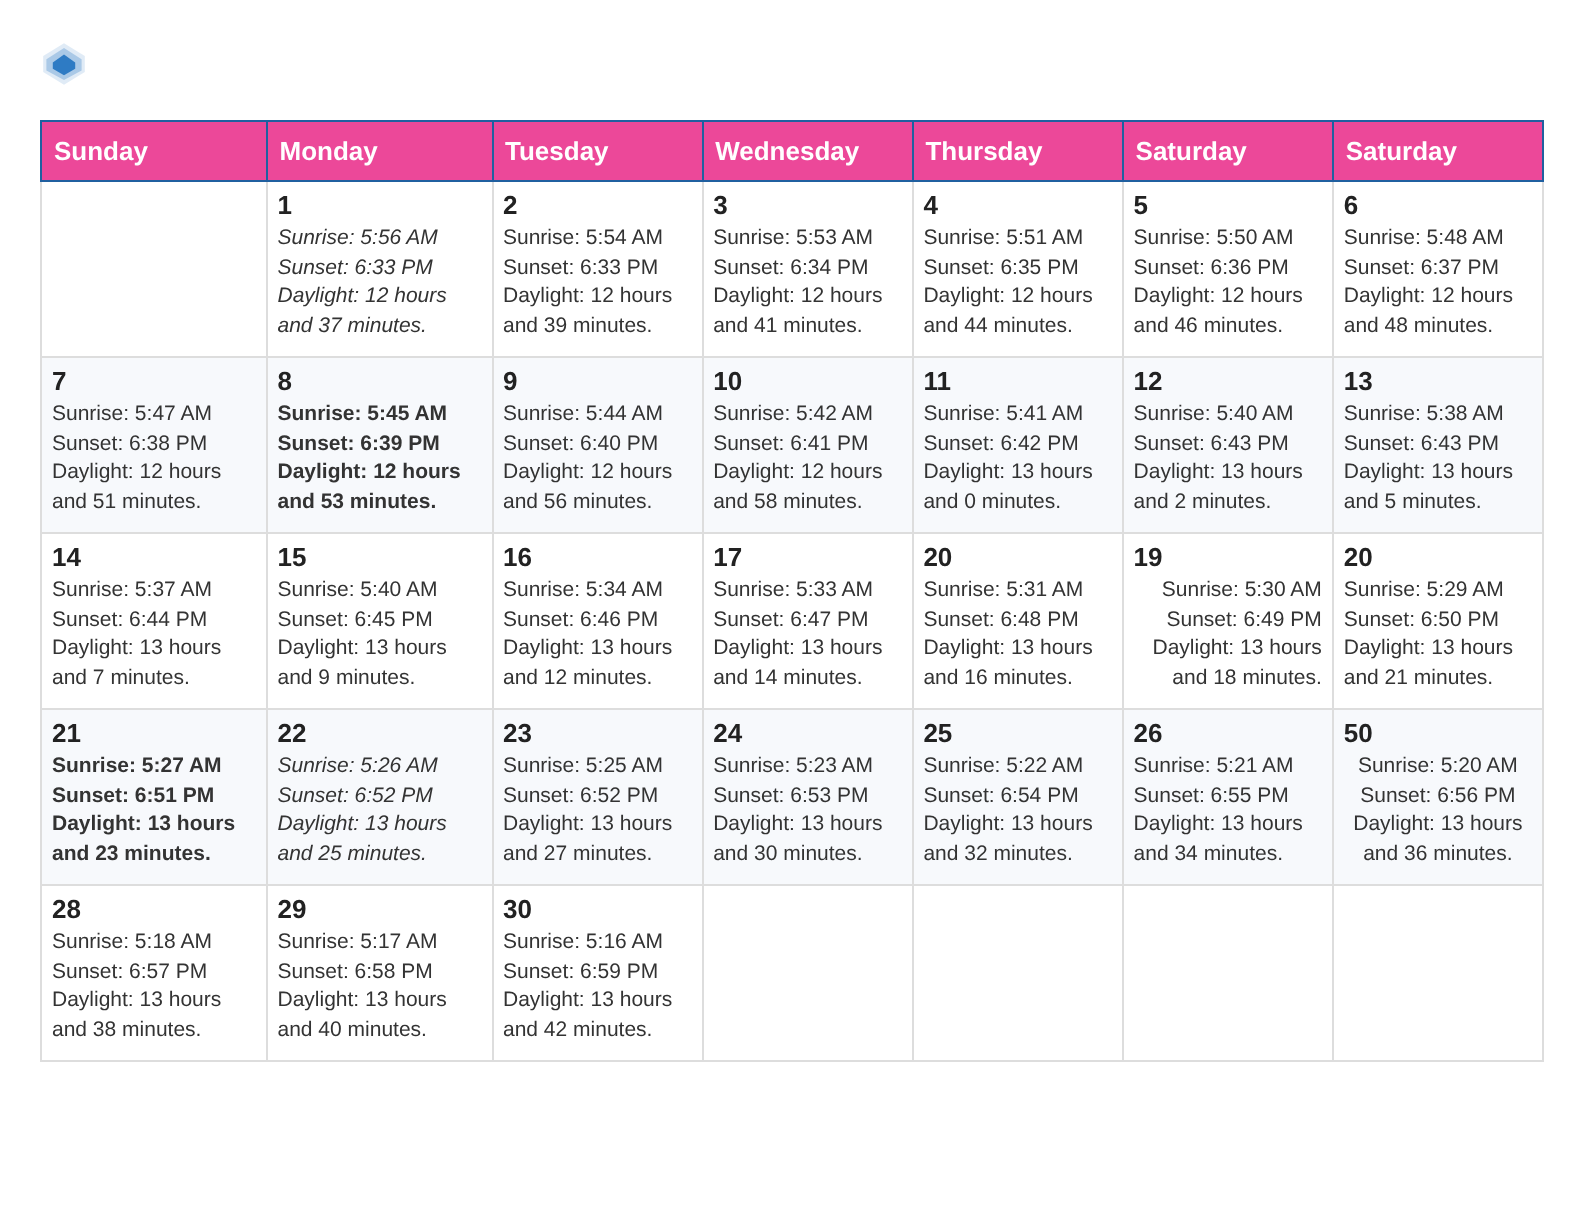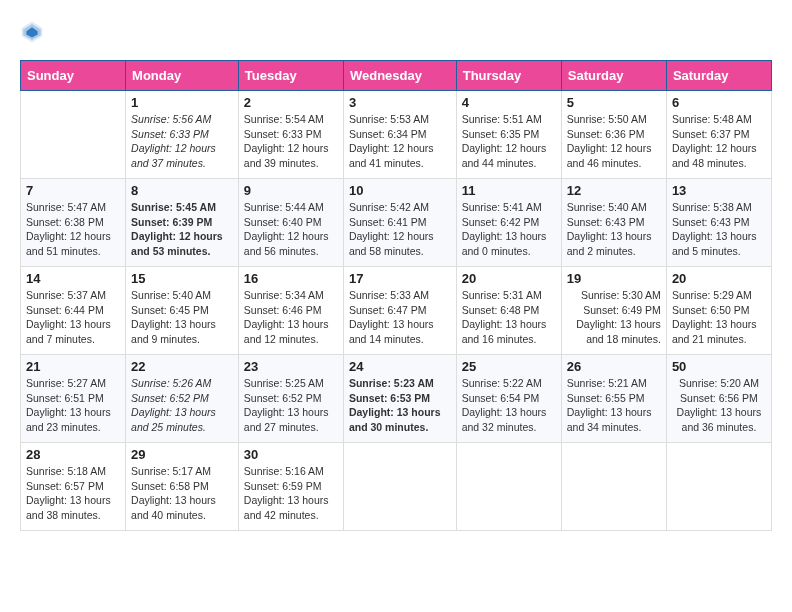--- a/index.html
+++ b/index.html
@@ -258,42 +258,42 @@
           <span class="day-num">20</span>
           <div class="cell-info" style="white-space: pre-line;">Sunrise: 5:29 AM
 Sunset: 6:50 PM
 Daylight: 13 hours
 and 21 minutes.</div>
         </td>
       </tr>
       <tr>
         <td>
           <span class="day-num">21</span>
-          <div class="cell-info" style="white-space: pre-line;">Sunrise: 5:27 AM
+          <div class="cell-info" style="white-space: pre-line; font-weight: bold;">Sunrise: 5:27 AM
 Sunset: 6:51 PM
 Daylight: 13 hours
 and 23 minutes.</div>
         </td>
         <td>
           <span class="day-num">22</span>
           <div class="cell-info" style="white-space: pre-line; font-style: italic;">Sunrise: 5:26 AM
 Sunset: 6:52 PM
 Daylight: 13 hours
 and 25 minutes.</div>
         </td>
         <td>
           <span class="day-num">23</span>
           <div class="cell-info" style="white-space: pre-line;">Sunrise: 5:25 AM
 Sunset: 6:52 PM
 Daylight: 13 hours
 and 27 minutes.</div>
         </td>
         <td>
           <span class="day-num">24</span>
-          <div class="cell-info" style="white-space: pre-line; font-weight: bold;">Sunrise: 5:23 AM
+          <div class="cell-info" style="white-space: pre-line;">Sunrise: 5:23 AM
 Sunset: 6:53 PM
 Daylight: 13 hours
 and 30 minutes.</div>
         </td>
         <td>
           <span class="day-num">25</span>
           <div class="cell-info" style="white-space: pre-line;">Sunrise: 5:22 AM
 Sunset: 6:54 PM
 Daylight: 13 hours
 and 32 minutes.</div>

